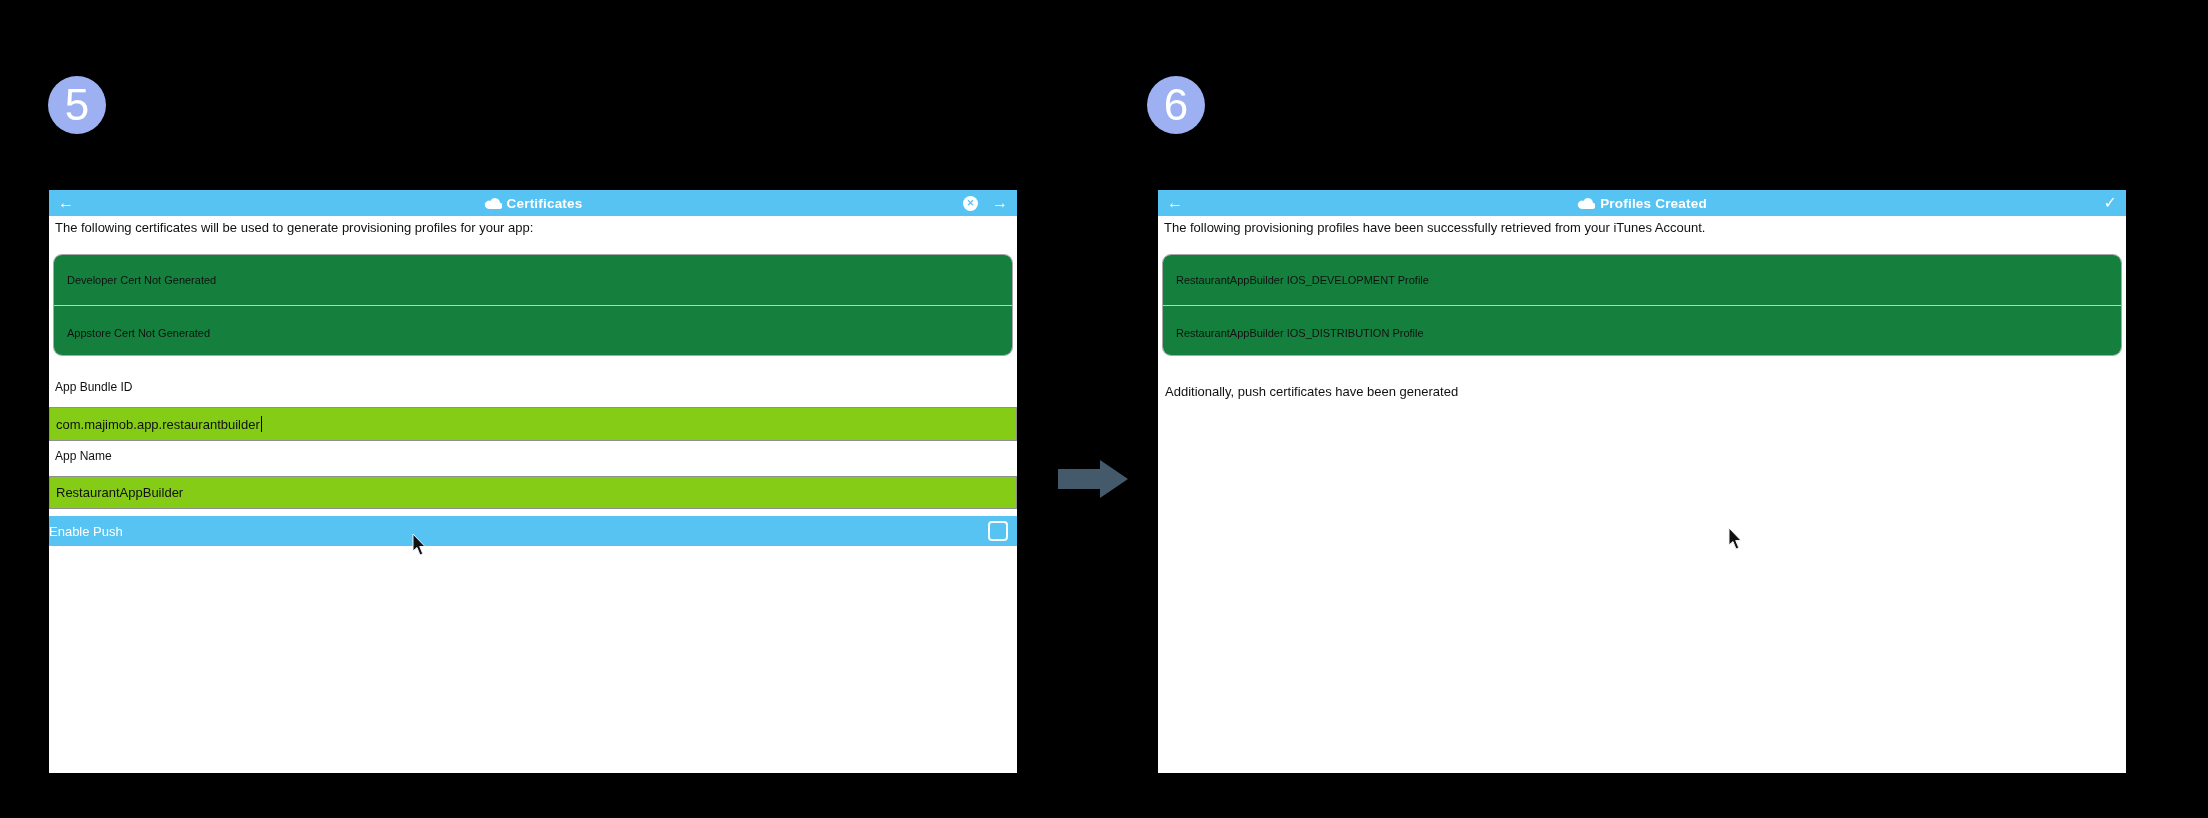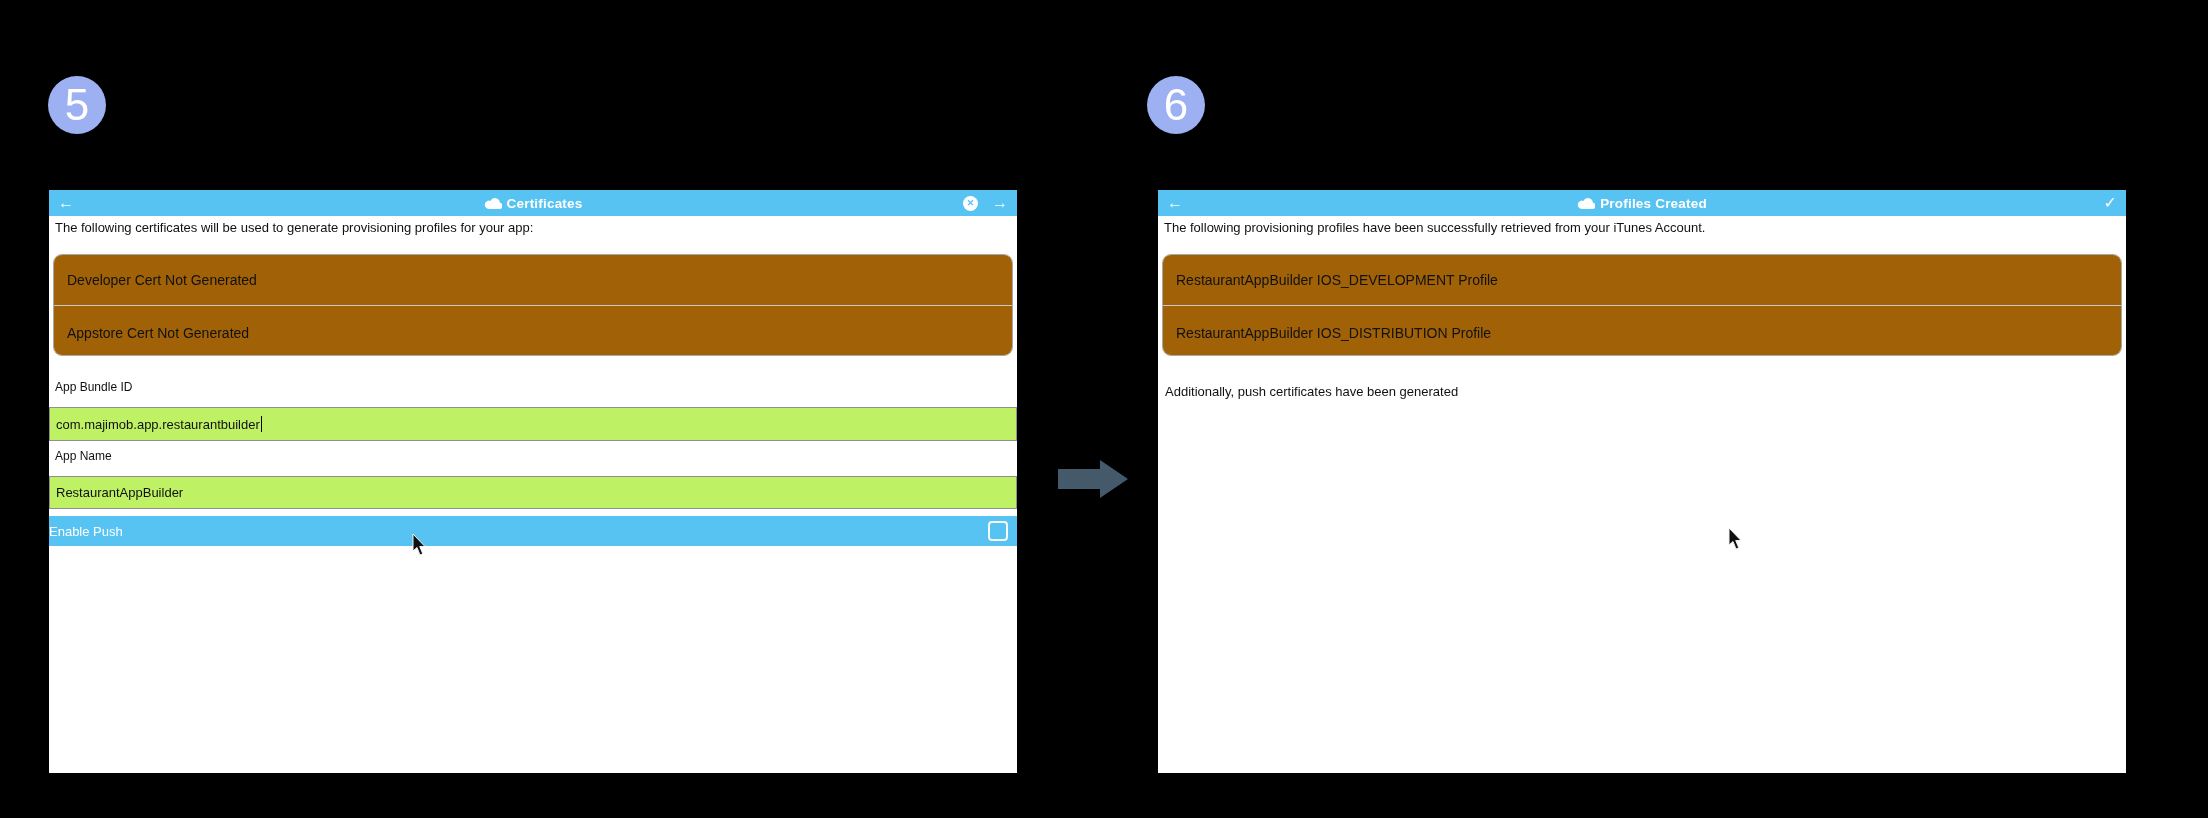--- a/index.html
+++ b/index.html
@@ -55,30 +55,30 @@
   .description{
     position:absolute; top:30px; left:6px; right:12px;
     font-size:13px; color:#111;
   }
   .card-list{
     position:absolute; top:64px; left:4px; right:4px; height:102px;
     border:1px solid #a8a8a8; border-radius:9px; background:#fff; overflow:hidden;
   }
   .card-row{
     height:50px; display:flex; align-items:center;
-    padding-left:13px; font-size:14px; color:#111; background:#a16207;
+    padding-left:13px; font-size:11px; color:#111; background:#15803d;
   }
   .card-row + .card-row{border-top:1px solid #c9c9c9; height:54px;}
 
   .field-label{position:absolute; left:6px; font-size:12px; color:#111;text-align:center;}
   #bundle-label{top:190px;}
   #name-label{top:259px;}
   .textbox{
     position:absolute; left:0; right:0; height:34px;
-    border:1px solid #8f8f8f; background:#bef264;
+    border:1px solid #8f8f8f; background:#84cc16;
     display:flex; align-items:center; padding-left:6px;
     font-size:13px; color:#111;
   }
   #bundle-input{top:217px;}
   #name-input{top:286px; height:33px;}
   .caret{
     display:inline-block; width:1px; height:16px; background:#000; margin-left:1px;
   }
   .push-row{
     position:absolute; top:326px; left:0; right:0; height:30px;

